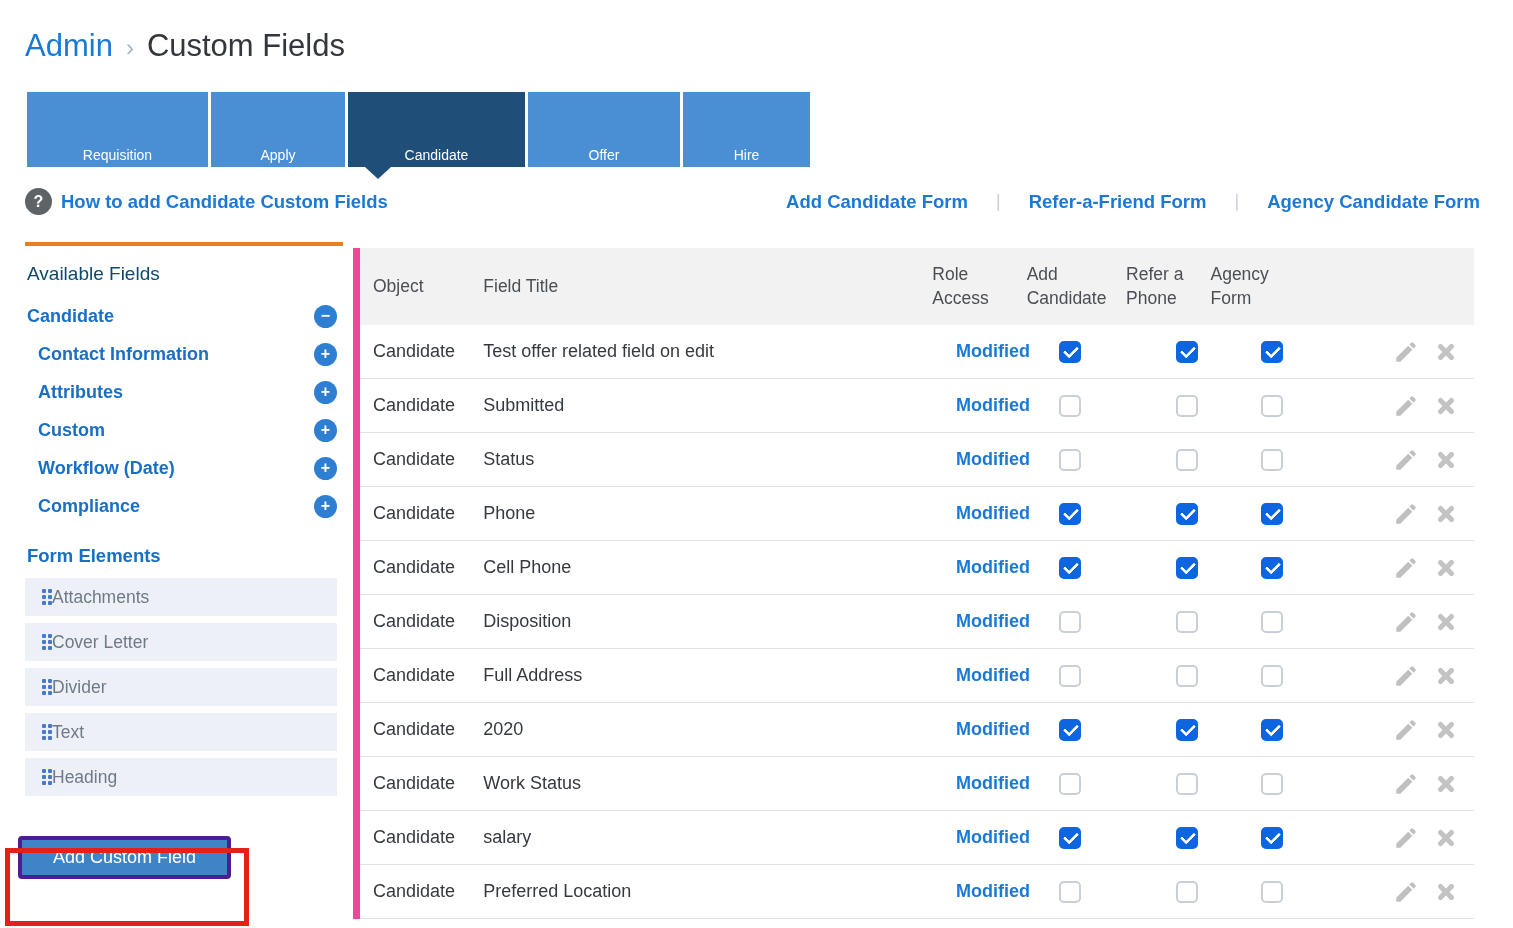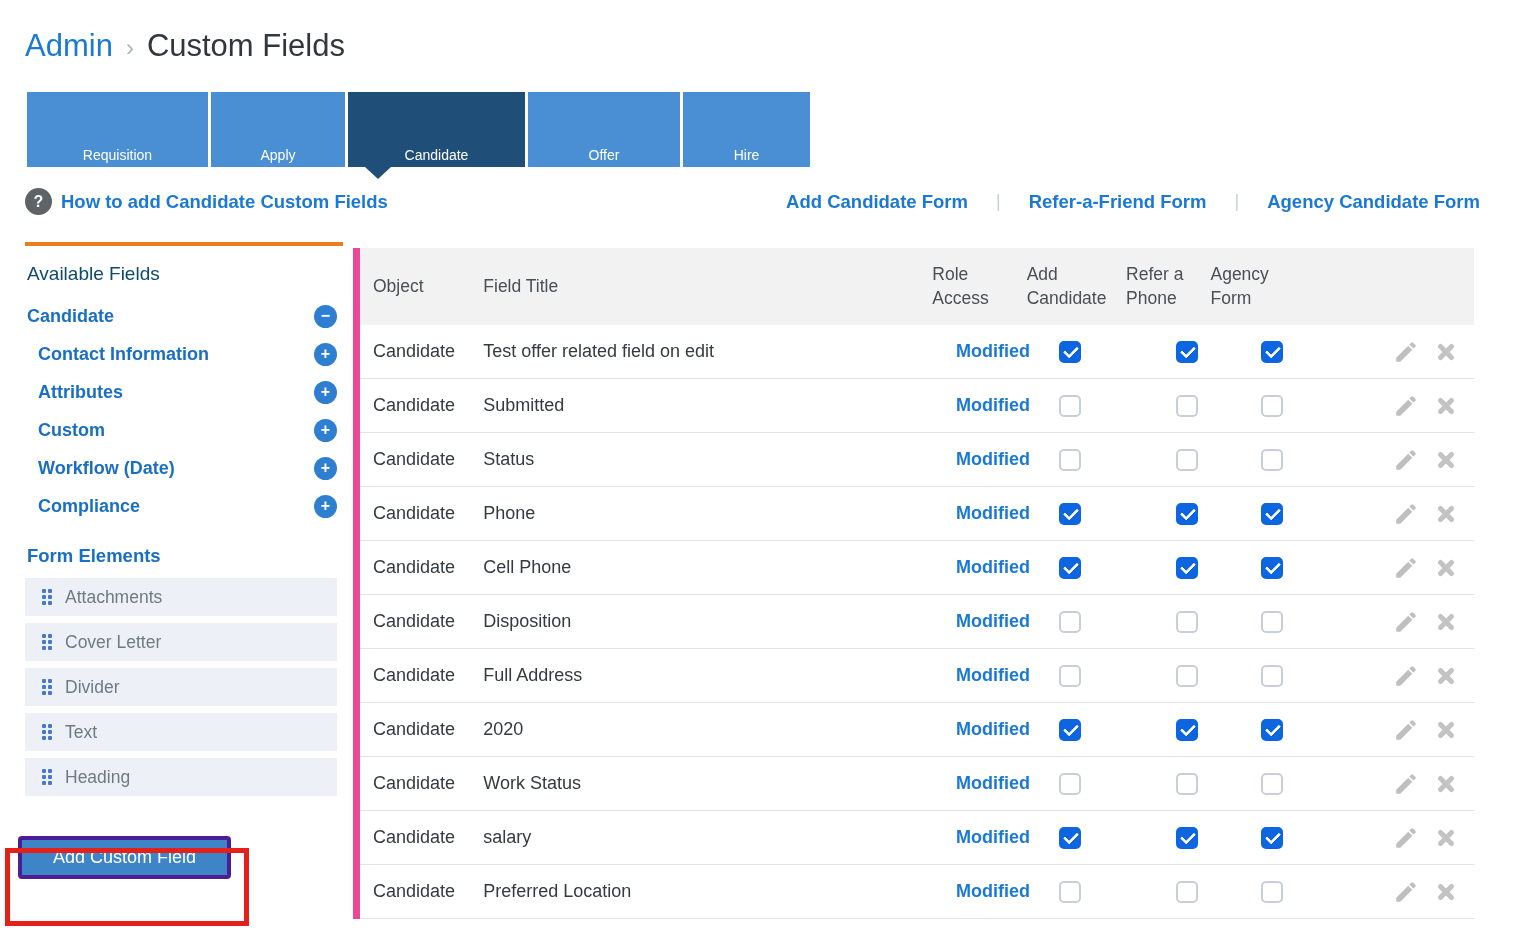--- a/index.html
+++ b/index.html
@@ -48,21 +48,21 @@
   .side-item.root { padding-left:2px; }
   .side-item.child { padding-left:13px; }
   .circle-icon {
     width:23px; height:23px; border-radius:50%; background:#2e7fd2; color:#fff;
     display:flex; align-items:center; justify-content:center;
     font-size:16px; font-weight:bold; line-height:1; cursor:pointer; flex:0 0 auto;
   }
   .fe-title { color:var(--sidebar-blue,#1a6fc4); font-weight:bold; font-size:18.5px; margin:20px 0 11px 2px; }
   .form-el {
     width:312px; height:38px; background:#edf1f7; margin-bottom:7px;
-    display:flex; align-items:center; gap:13px; padding-left:17px;
+    display:flex; align-items:center; padding-left:17px;
     color:#6f7a86; font-size:17.5px; cursor:grab;
   }
   .drag-handle { display:grid; grid-template-columns:repeat(2,4px); grid-auto-rows:4px; gap:2px; }
   .drag-handle i { background:#4a78c9; border-radius:1px; }
 
   
   .annotation-box { position:absolute; left:5px; top:848px; width:244px; height:78px; border:5px solid var(--annotation-red,#e32119); pointer-events:none; }
   .add-btn {
     position:absolute; left:18px; top:836px; width:213px; height:43px;
     background:var(--button-blue,#3d85c6); border:4px solid #4c1d95; border-radius:4px;

